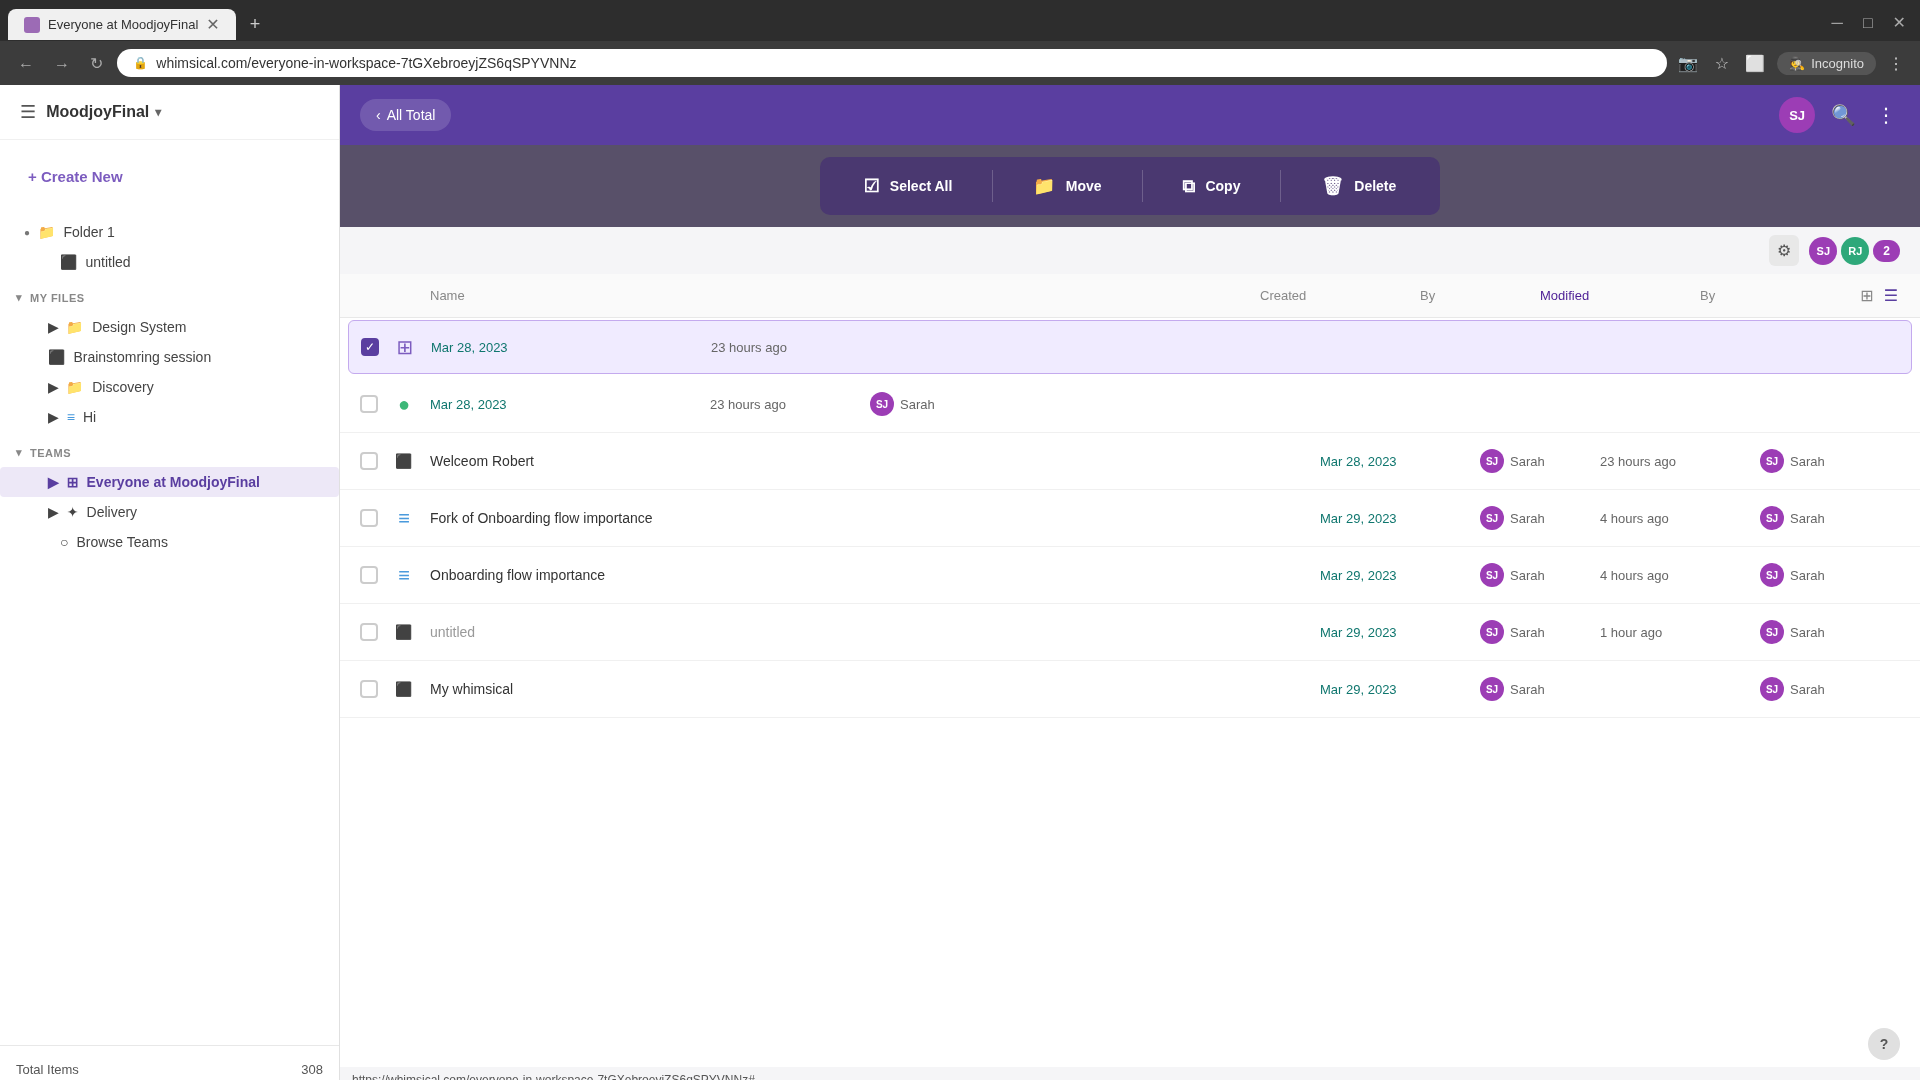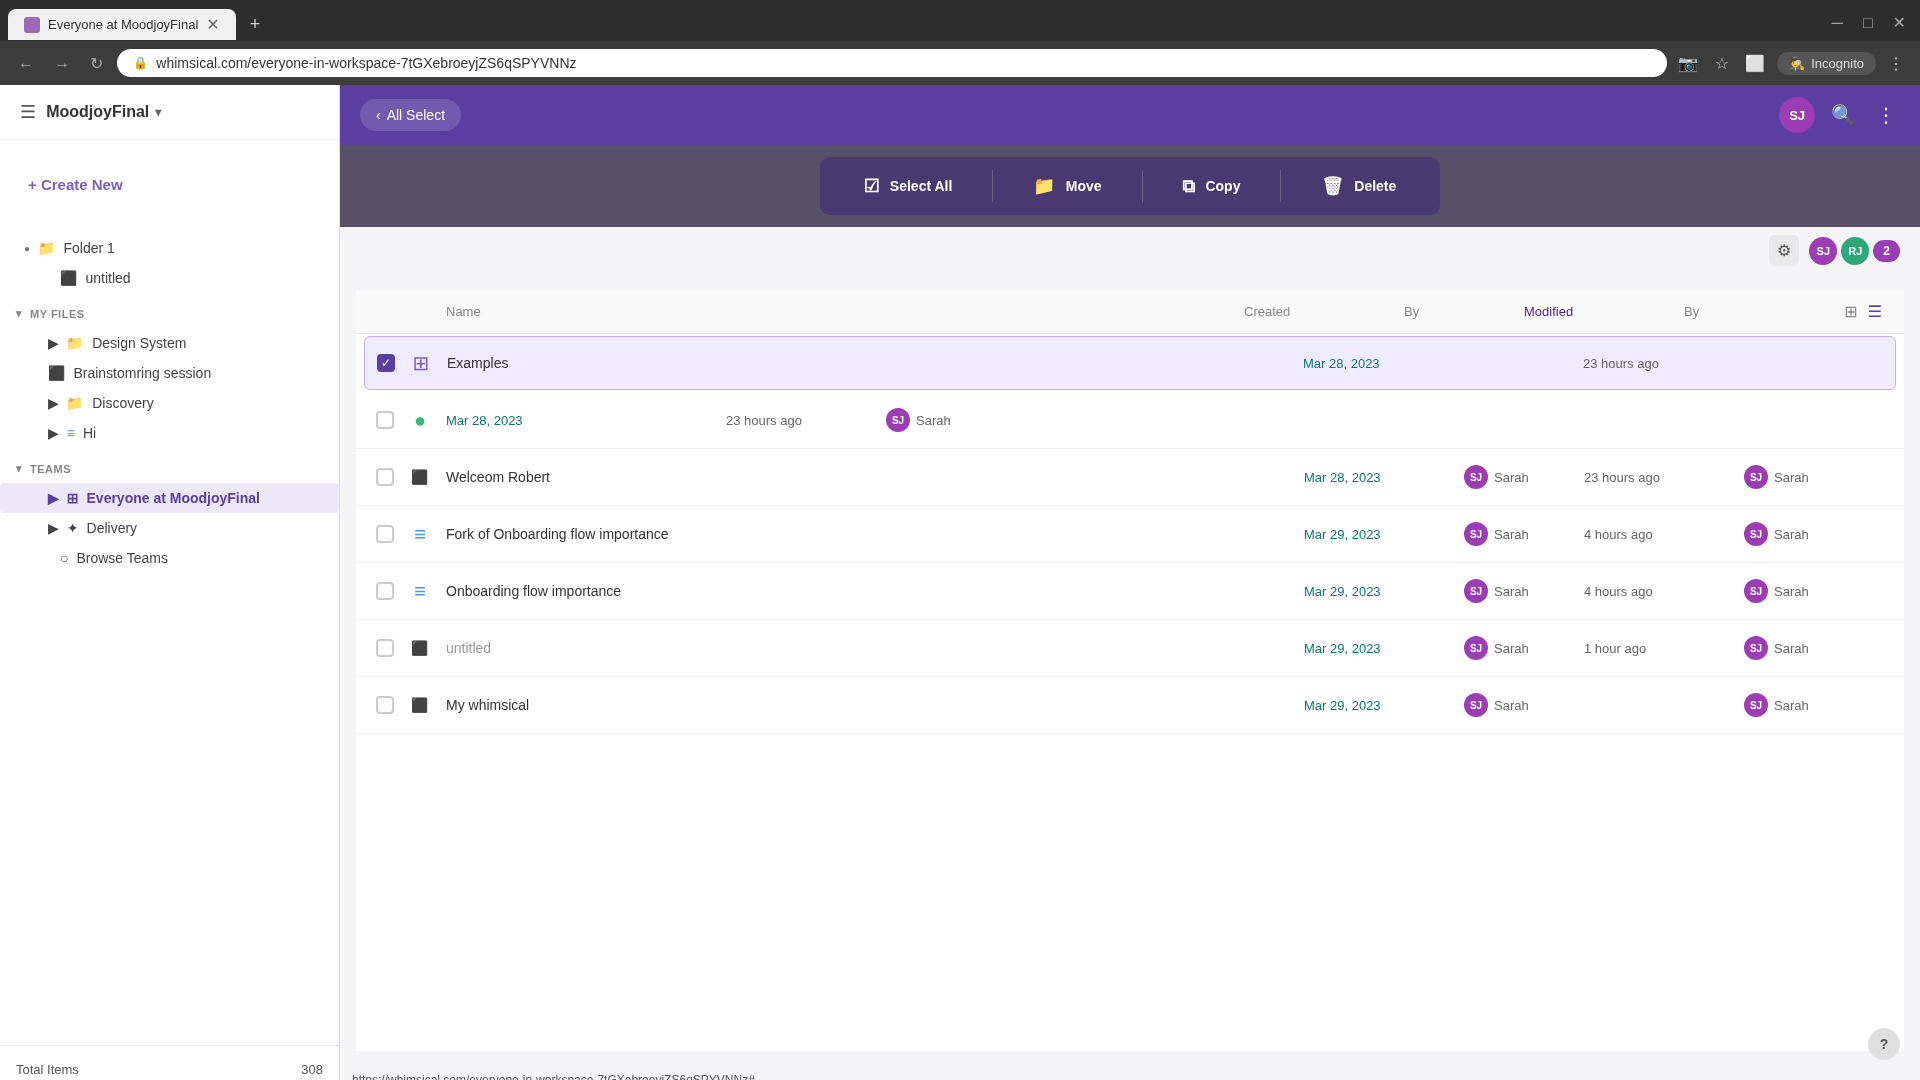--- a/index.html
+++ b/index.html
@@ -25,21 +25,21 @@
     
     .app { display: flex; height: calc(1080px - 72px); }
 
     
     .sidebar { width: 340px; background: #fff; border-right: 1px solid #e0e0e0; display: flex; flex-direction: column; overflow-y: auto; flex-shrink: 0; }
     .sidebar-header { padding: 16px 20px; display: flex; align-items: center; gap: 10px; border-bottom: 1px solid #f0f0f0; }
     .sidebar-menu-btn { background: none; border: none; cursor: pointer; font-size: 18px; color: #555; }
     .sidebar-title { font-size: 16px; font-weight: 600; color: #333; display: flex; align-items: center; gap: 6px; }
     .sidebar-title .chevron { font-size: 12px; color: #666; }
 
-    .create-new-btn { margin: 28px 16px; background: none; border: none; cursor: pointer; color: #7c5cbf; font-size: 15px; font-weight: 600; display: flex; align-items: center; gap: 8px; padding: 8px 12px; border-radius: 6px; }
+    .create-new-btn { margin: 20px 16px; background: none; border: none; cursor: pointer; color: #7c5cbf; font-size: 15px; font-weight: 600; display: flex; align-items: center; gap: 8px; padding: 8px 12px; border-radius: 6px; }
 
     .sidebar-section { padding: 4px 0; }
     .sidebar-item { display: flex; align-items: center; gap: 8px; padding: 7px 16px 7px 24px; cursor: pointer; font-size: 14px; color: #444; border-radius: 4px; }
     .sidebar-item.active { background: #ede8f7; color: #5a3ea0; font-weight: 600; }
     .sidebar-item .item-label { flex: 1; }
     .sidebar-item.indented { padding-left: 48px; }
     .sidebar-item.more-indented { padding-left: 60px; }
 
     .section-header { display: flex; align-items: center; gap: 8px; padding: 10px 16px 4px; font-size: 11px; font-weight: 700; color: #888; text-transform: uppercase; letter-spacing: 0.5px; cursor: pointer; }
 
@@ -67,21 +67,21 @@
     .toolbar-btn .btn-icon { font-size: 18px; }
     .toolbar-divider { width: 1px; height: 32px; background: rgba(255,255,255,0.2); margin: 0 4px; }
 
     
     .settings-row { display: flex; align-items: center; justify-content: flex-end; padding: 8px 20px; background: #f5f5f7; gap: 10px; }
     .settings-btn { background: #e8e8e8; border: none; border-radius: 6px; padding: 6px 8px; cursor: pointer; color: #555; font-size: 16px; }
     .member-avatars { display: flex; align-items: center; gap: 4px; }
     .member-count { background: #9c3db5; color: #fff; border-radius: 12px; padding: 4px 10px; font-size: 12px; font-weight: 700; }
 
     
-    .file-list { flex: 1; overflow-y: auto; background: #fff; margin: 16px; }
+    .file-list { flex: 1; overflow-y: auto; background: #fff; margin: 0; }
     .list-header { display: flex; align-items: center; padding: 10px 20px; border-bottom: 1px solid #e8e8e8; background: #fafafa; }
     .list-header-name { flex: 1; font-size: 13px; color: #888; font-weight: 500; padding-left: 40px; }
     .list-header-created { width: 160px; font-size: 13px; color: #888; font-weight: 500; }
     .list-header-by { width: 120px; font-size: 13px; color: #888; font-weight: 500; }
     .list-header-modified { width: 160px; font-size: 13px; color: #4c1d95; font-weight: 500; }
     .list-header-by2 { width: 140px; font-size: 13px; color: #888; font-weight: 500; }
     .list-header-actions { width: 60px; display: flex; gap: 6px; justify-content: flex-end; }
     .view-btn { background: none; border: none; cursor: pointer; color: #888; font-size: 16px; padding: 2px; }
     .view-btn.active { color: #5a3ea0; }
 
@@ -219,21 +219,21 @@
       <span class="footer-count">308</span>
     </div>
   </div>
 
   <div class="main">
 
     <div class="topbar">
       <div class="topbar-left">
         <button class="back-btn">
           <span>‹</span>
-          <span>All Select</span>
+          <span>All Total</span>
         </button>
       </div>
       <div class="topbar-right">
         <div class="avatar-circle">SJ</div>
         <button class="search-btn">🔍</button>
         <button class="more-btn">⋮</button>
       </div>
     </div>
 
     <div class="action-toolbar">
@@ -280,21 +280,20 @@
         <div class="list-header-actions">
           <button class="view-btn">⊞</button>
           <button class="view-btn active">☰</button>
         </div>
       </div>
 
       <div id="file-rows-container">
           <div class="file-row selected">
     <div class="file-checkbox checked">✓</div>
     <div class="file-type-icon" style="color:#7c5cbf;font-size:20px">⊞</div>
-    <div class="file-name">Examples</div>
     <div class="file-created">Mar 28, 2023</div>
     <div class="file-by"></div>
     <div class="file-modified">23 hours ago</div>
     <div class="file-by2"></div>
   </div>
           <div class="file-row">
     <div class="file-checkbox"></div>
     <div class="file-type-icon" style="color:#3db878;font-size:20px">●</div>
     <div class="file-created">Mar 28, 2023</div>
     <div class="file-by"></div>

